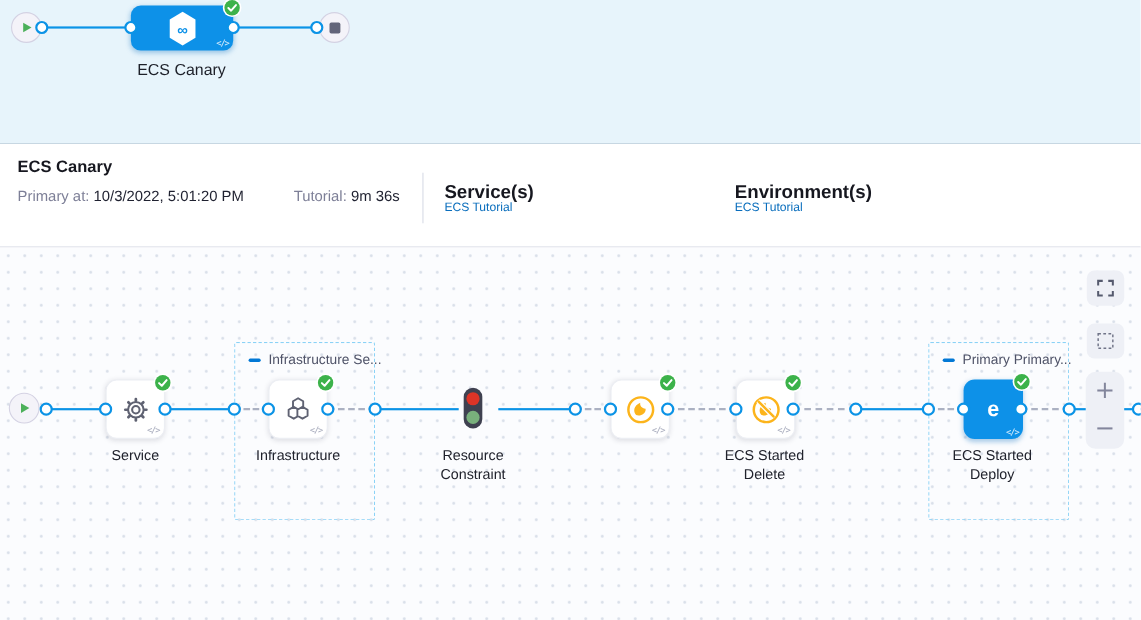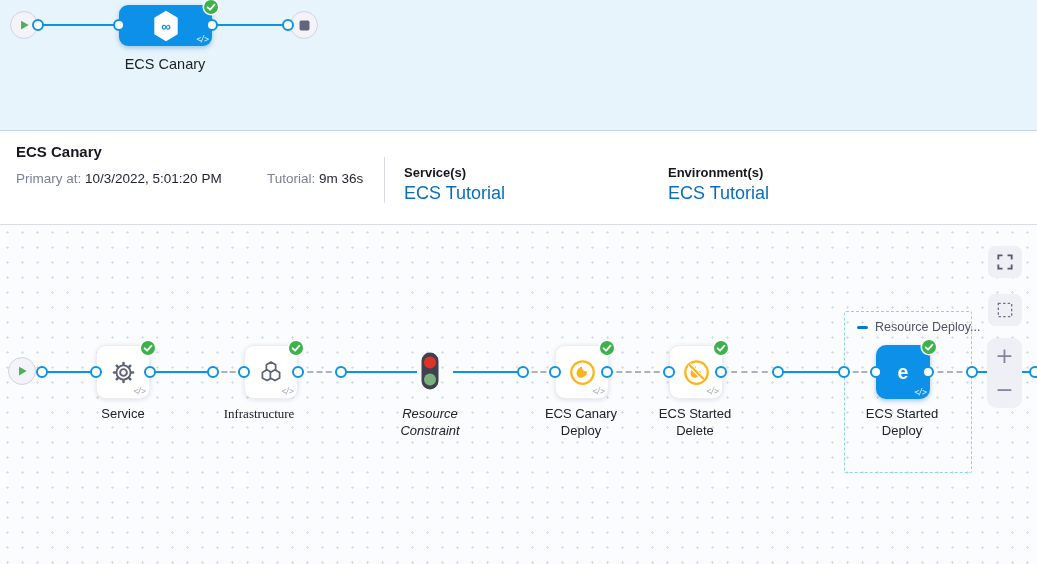--- a/index.html
+++ b/index.html
@@ -31,22 +31,22 @@
             color:#a7abbc; font-family:"DejaVu Sans Mono", monospace; }
   .code-glyph.on-blue { color:#d8edfc; }
 
   
   .summary { position:absolute; left:0; top:131px; width:1037px; height:94px; background:#fff;
             border-bottom:1px solid #dadce6; }
   .sum-title { position:absolute; left:16px; top:12px; font-size:15px; font-weight:bold; color:#16171f; }
   .sum-row { position:absolute; top:40px; font-size:13.5px; color:#1f2130; }
   .sum-label { color:#7d7f97; }
   .sum-divider { position:absolute; left:384px; top:26px; height:46px; border-left:1px solid #d8dbe6; }
-  .sum-col-label { position:absolute; top:34px; font-size:13px; font-weight:bold; color:#16171f; }
-  .sum-col-link { position:absolute; top:52px; font-size:18px; color:#0a6ebd; cursor:pointer; }
+  .sum-col-label { position:absolute; top:34px; font-size:17px; font-weight:bold; color:#16171f; }
+  .sum-col-link { position:absolute; top:52px; font-size:11px; color:#0a6ebd; cursor:pointer; }
 
   
   .canvas { position:absolute; left:0; top:225px; width:1037px; height:339px;
             background-color:#fbfcfe;
             background-image:radial-gradient(circle, #d9dfe9 1.1px, rgba(0,0,0,0) 1.4px);
             background-size:15px 15px; }
   .group { position:absolute; top:86px; height:162px; border:1.6px dashed #8ad2f6; border-radius:2px; z-index:0; }
   .group-header { position:absolute; left:12px; top:8px; display:flex; align-items:center;
             font-size:12.5px; color:#4f5368; white-space:nowrap; cursor:pointer; }
   .group-dash { width:11px; height:3px; background:#0278d5; border-radius:1.5px; margin-right:7px; }
@@ -121,24 +121,30 @@
   </div>
   <div class="sum-divider"></div>
   <div class="sum-col-label" style="left:404px;">Service(s)</div>
   <div class="sum-col-link" style="left:404px;">ECS Tutorial</div>
   <div class="sum-col-label" style="left:668px;">Environment(s)</div>
   <div class="sum-col-link" style="left:668px;">ECS Tutorial</div>
 </div>
 
 <div class="canvas">
 
+  <div class="group" style="left:213px; width:128px;">
+    <div class="group-header">
+      <span class="group-dash"></span>
+      <span>Infrastructure Se...</span>
+    </div>
+  </div>
   <div class="group" style="left:844px; width:128px;">
     <div class="group-header">
       <span class="group-dash"></span>
-      <span>Resource Deploy...</span>
+      <span>Primary Primary...</span>
     </div>
   </div>
 
   <div class="hline" style="left:42px;  top:146px; width:54px;"></div>
   <div class="hline" style="left:150px; top:146px; width:63px;"></div>
   <div class="hline" style="left:341px; top:146px; width:76px;"></div>
   <div class="hline" style="left:453px; top:146px; width:70px;"></div>
   <div class="hline" style="left:778px; top:146px; width:66px;"></div>
   <div class="hline" style="left:972px; top:146px; width:65px;"></div>
 
@@ -188,44 +194,43 @@
         <polygon points="16.7,11 21,13.5 21,18.5 16.7,21 12.4,18.5 12.4,13.5"></polygon>
       </g>
     </svg>
     <svg class="badge" viewBox="0 0 18 18">
       <circle cx="9" cy="9" r="8.5" fill="#ffffff"></circle>
         <circle cx="9" cy="9" r="7" fill="#3cb24a"></circle>
       <polyline points="5.6,9.3 8.1,11.7 12.5,6.6" fill="none" stroke="#ffffff" stroke-width="1.8" stroke-linecap="round" stroke-linejoin="round"></polyline>
     </svg>
     <span class="code-glyph">&lt;/&gt;</span>
   </div>
-  <div class="node-label" style="left:204px;font-family:Liberation Serif, serif;">Infrastructure</div>
+  <div class="node-label" style="left:216px;">Infrastructure</div>
 
   <div class="traffic">
     <svg width="18" height="38" viewBox="0 0 18 38">
       <rect x="0.5" y="0.5" width="17" height="37" rx="8.5" fill="#3f4150"></rect>
       <circle cx="9" cy="10.5" r="6" fill="#dd3427"></circle>
       <circle cx="9" cy="27.5" r="6" fill="#79b07c"></circle>
     </svg>
   </div>
-  <div class="node-label" style="left:375px;font-style:italic;">Resource Constraint</div>
+  <div class="node-label" style="left:375px;">Resource Constraint</div>
 
   <div class="step-card" style="left:555px;">
     <svg width="27" height="27" viewBox="0 0 24 24">
       <circle cx="12" cy="12" r="10" fill="none" stroke="#fcb41b" stroke-width="2"></circle>
       <path d="M8.2,16.3 C5.6,13.5 6.3,8.6 11.6,6.4 C11.2,8.9 12.6,10.7 15.9,11.2 C16.3,13.8 14.4,16 11.3,16.6 C10.2,16.8 9,16.7 8.2,16.3 Z" fill="#fcb41b"></path>
     </svg>
     <svg class="badge" viewBox="0 0 18 18">
       <circle cx="9" cy="9" r="8.5" fill="#ffffff"></circle>
         <circle cx="9" cy="9" r="7" fill="#3cb24a"></circle>
       <polyline points="5.6,9.3 8.1,11.7 12.5,6.6" fill="none" stroke="#ffffff" stroke-width="1.8" stroke-linecap="round" stroke-linejoin="round"></polyline>
     </svg>
     <span class="code-glyph">&lt;/&gt;</span>
   </div>
-  <div class="node-label" style="left:526px;">ECS Canary Deploy</div>
 
   <div class="step-card" style="left:669px;">
     <svg width="27" height="27" viewBox="0 0 24 24">
       <circle cx="12" cy="12" r="10" fill="none" stroke="#fcb41b" stroke-width="2"></circle>
       <path d="M8.2,16.3 C5.6,13.5 6.3,8.6 11.6,6.4 C11.2,8.9 12.6,10.7 15.9,11.2 C16.3,13.8 14.4,16 11.3,16.6 C10.2,16.8 9,16.7 8.2,16.3 Z" fill="#fcb41b"></path>
       <line x1="5.5" y1="5" x2="18.5" y2="18" stroke="#ffffff" stroke-width="4"></line>
       <line x1="5.5" y1="5" x2="18.5" y2="18" stroke="#fcb41b" stroke-width="2"></line>
     </svg>
     <svg class="badge" viewBox="0 0 18 18">
       <circle cx="9" cy="9" r="8.5" fill="#ffffff"></circle>

